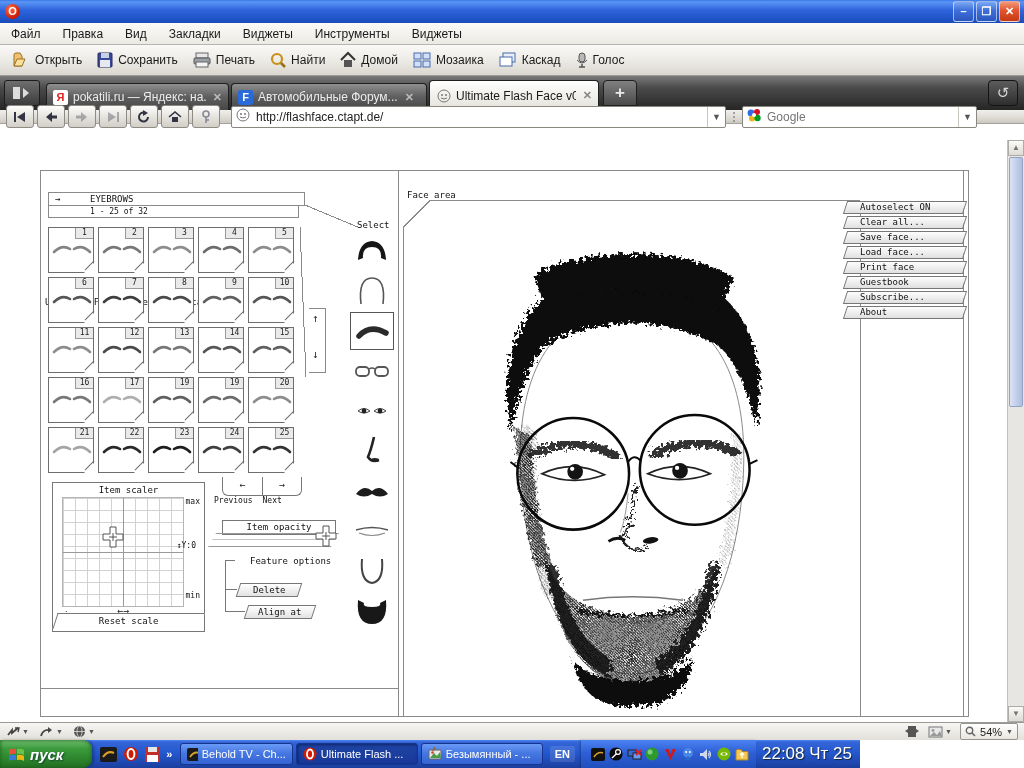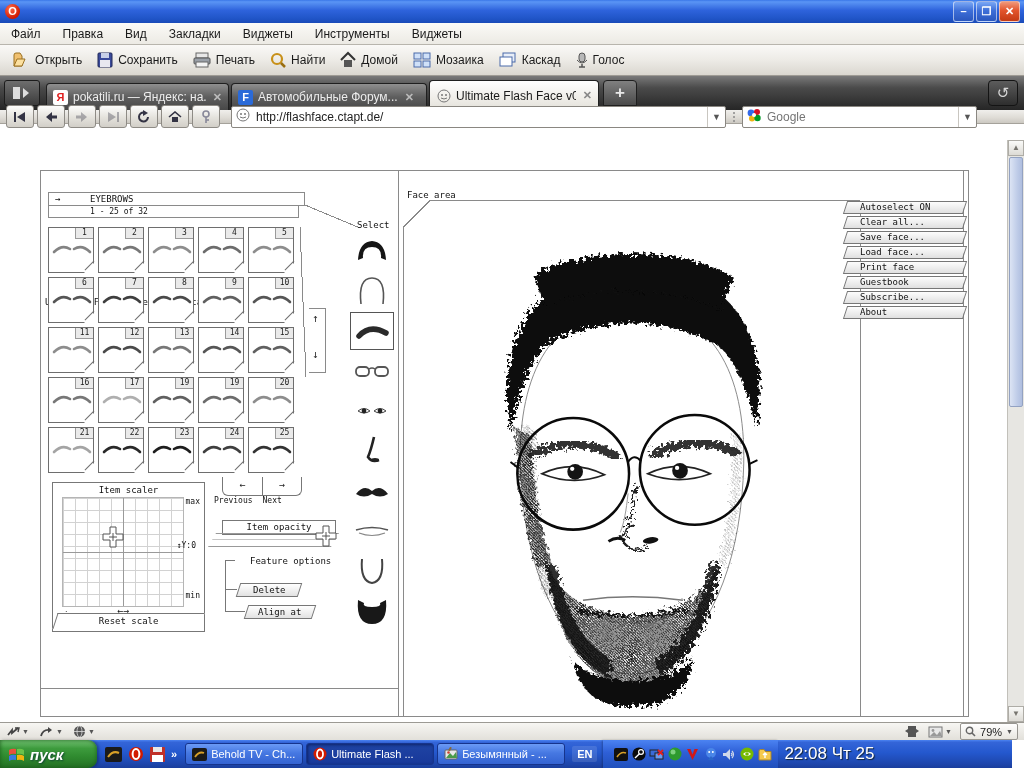--- a/index.html
+++ b/index.html
@@ -174,21 +174,21 @@
   #statusbar{left:0;top:722px;width:1024px;height:18px;
     background:linear-gradient(180deg,#F7F6F3,#E2E0DA);border-top:1px solid #9C9A94;
     display:flex;align-items:center;box-sizing:border-box;padding:0 6px;}
   .sb-ico{display:flex;align-items:center;gap:2px;margin-right:10px;color:#444;}
   .caret{font-size:7px;color:#555;}
   #sb-right{margin-left:auto;display:flex;align-items:center;gap:8px;}
   #zoom-box{display:flex;align-items:center;gap:4px;border:1px solid #979590;border-radius:2px;
     background:linear-gradient(180deg,#fff,#E8E6E0);height:15px;padding:0 4px;font-size:11px;color:#222;}
 
   
-  #taskbar{left:0;top:740px;width:1012px;height:28px;
+  #taskbar{left:0;top:740px;width:860px;height:28px;
     background:linear-gradient(180deg,#4B83F2 0%,#3465D8 8%,#2458CE 45%,#1E46AC 85%,#1A3E9C 100%);
     display:flex;align-items:center;}
   #start-btn{width:97px;height:28px;border-radius:0 9px 9px 0;
     background:linear-gradient(180deg,#74C274 0%,#3D9B3D 30%,#2F8A2F 60%,#247024 100%);
     box-shadow:inset 0 0 4px #1a5c1a, 2px 0 3px rgba(0,0,0,.3);
     display:flex;align-items:center;gap:5px;padding-left:8px;box-sizing:border-box;}
   #start-btn .start-text{color:#fff;font-weight:bold;font-style:italic;font-size:15px;text-shadow:1px 1px 2px #143;}
   #quicklaunch{display:flex;align-items:center;gap:6px;padding:0 8px;}
   .ql-chev{color:#fff;font-size:11px;font-weight:bold;}
   .taskbtn{height:22px;margin-right:3px;border-radius:3px;border:1px solid #16348C;
@@ -929,21 +929,21 @@
             <circle cx="5" cy="4.5" r="1.4" fill="#999"></circle>
             <path d="M2,10 L6,6 L9,9 L12,5 L14,10 Z" fill="#999"></path>
           </svg>
         <span class="caret">▼</span>
       </span>
       <div id="zoom-box">
         <svg width="11" height="11">
             <circle cx="4.5" cy="4.5" r="3.2" fill="none" stroke="#666" stroke-width="1.4"></circle>
             <line x1="7" y1="7" x2="10" y2="10" stroke="#666" stroke-width="1.6"></line>
           </svg>
-        <span>79%</span>
+        <span>54%</span>
         <span class="caret">▼</span>
       </div>
     </div>
   </div>
 
   <div class="abs" id="taskbar">
     <div id="start-btn">
       <svg width="17" height="17">
           <path d="M1,4 Q4,2 8,3 L8,8 Q4,7 1,9 Z" fill="#E8503C"></path>
           <path d="M9,3 Q13,2 16,4 L16,9 Q13,7 9,8 Z" fill="#6BC24A"></path>

